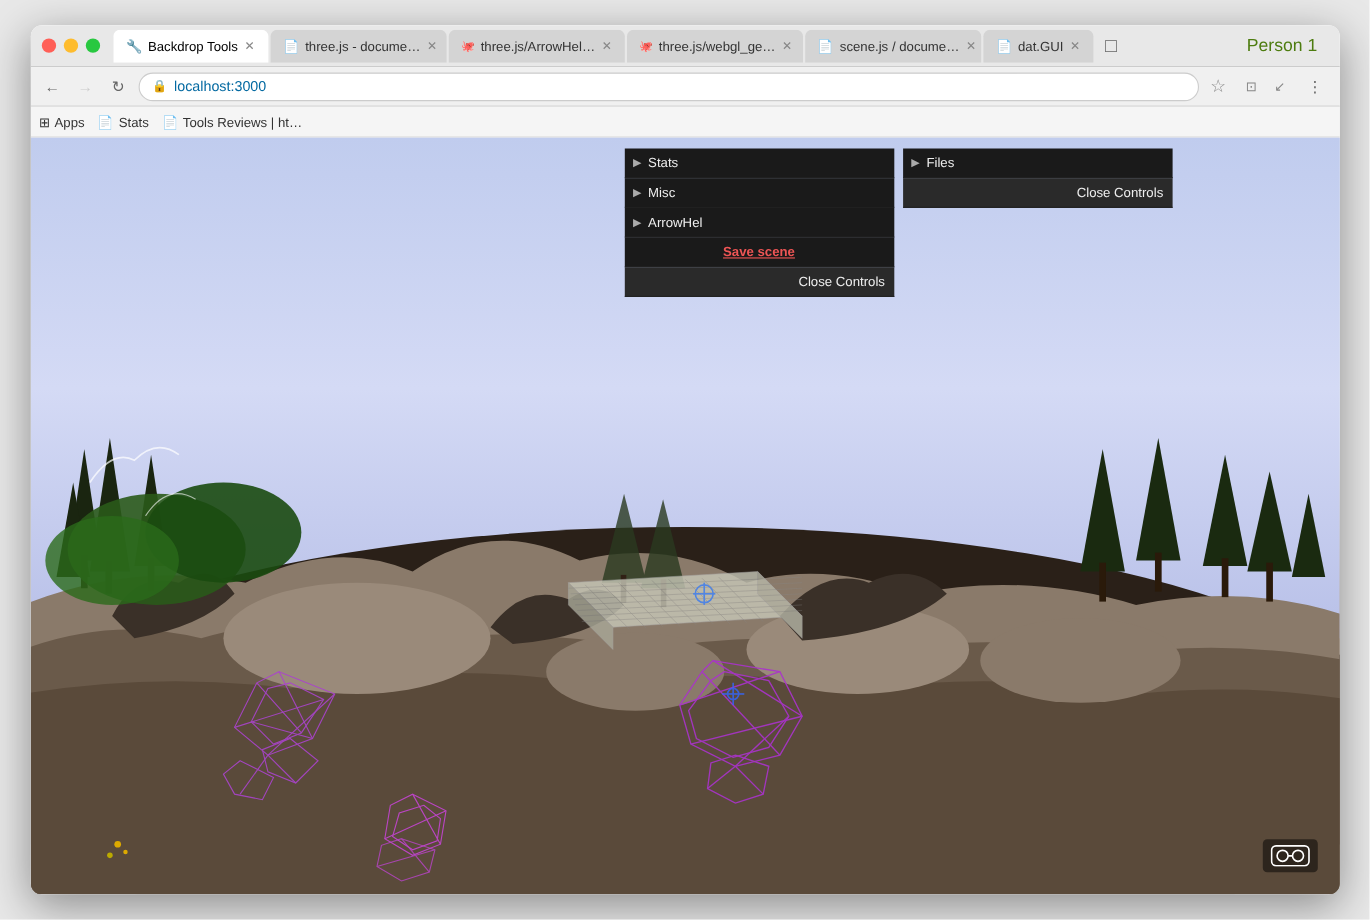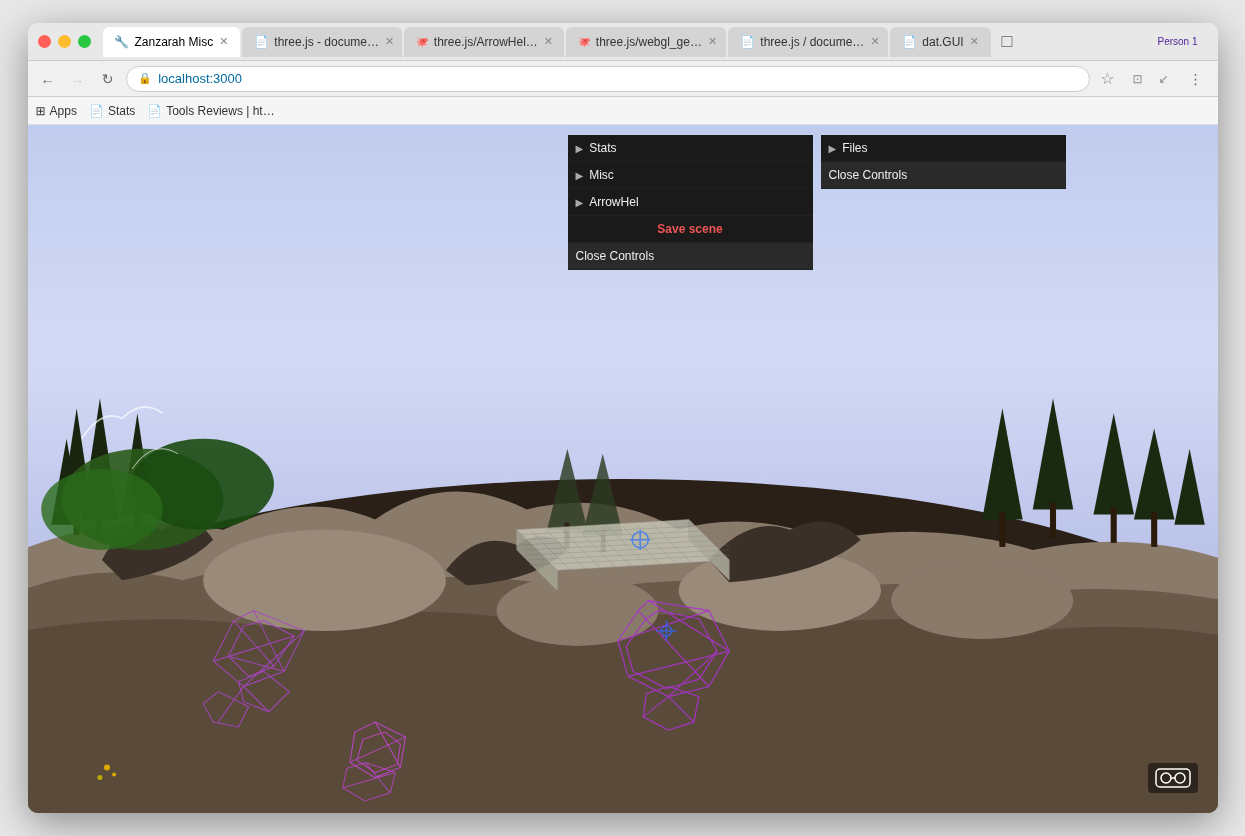--- a/index.html
+++ b/index.html
@@ -79,22 +79,22 @@
       font-size: 11px;
       color: #888;
     }
     .tab-favicon {
       margin-right: 5px;
       font-size: 12px;
     }
 
     .profile-area {
       margin-left: auto;
-      font-size: 10px;
-      color: #4c1d95;
+      font-size: 16px;
+      color: #4d7c0f;
       padding: 0 10px;
       white-space: nowrap;
     }
 
     
     .toolbar {
       background: #f0f0f0;
       height: 36px;
       display: flex;
       align-items: center;
@@ -219,33 +219,34 @@
       margin-right: 6px;
       font-size: 10px;
       color: #aaa;
     }
 
     .gui-save-scene {
       background: #1a1a1a;
       color: #e55;
       font-weight: bold;
       justify-content: center;
+      text-decoration: underline;
     }
 
     .gui-clear-workspace {
       background: #333;
       color: #eee;
       justify-content: center;
       font-weight: normal;
     }
 
     .gui-close {
       background: #2a2a2a;
       color: #eee;
-      justify-content: flex-start;
+      justify-content: flex-end;
     }
 
     .gui-files {
       background: #1a1a1a;
       color: #eee;
     }
 
     
     .vr-button {
       position: absolute;
@@ -282,21 +283,21 @@
     <div class="traffic-lights">
       <div class="tl tl-red"></div>
       <div class="tl tl-yellow"></div>
       <div class="tl tl-green"></div>
     </div>
 
     <div class="tabs-container">
 
       <div class="tab active">
         <span class="tab-favicon">🔧</span>
-        <span>Zanzarah Misc</span>
+        <span>Backdrop Tools</span>
         <span class="tab-close">✕</span>
       </div>
 
       <div class="tab">
         <span class="tab-favicon">📄</span>
         <span>three.js - docume…</span>
         <span class="tab-close">✕</span>
       </div>
 
       <div class="tab">
@@ -306,21 +307,21 @@
       </div>
 
       <div class="tab">
         <span class="tab-favicon" style="font-size:10px">🐙</span>
         <span>three.js/webgl_ge…</span>
         <span class="tab-close">✕</span>
       </div>
 
       <div class="tab">
         <span class="tab-favicon">📄</span>
-        <span>three.js / docume…</span>
+        <span>scene.js / docume…</span>
         <span class="tab-close">✕</span>
       </div>
 
       <div class="tab">
         <span class="tab-favicon">📄</span>
         <span>dat.GUI</span>
         <span class="tab-close">✕</span>
       </div>
 
       <div style="width:28px;height:28px;display:flex;align-items:center;justify-content:center;cursor:pointer;color:#666;font-size:18px;border-radius:50%;flex-shrink:0;">□</div>

